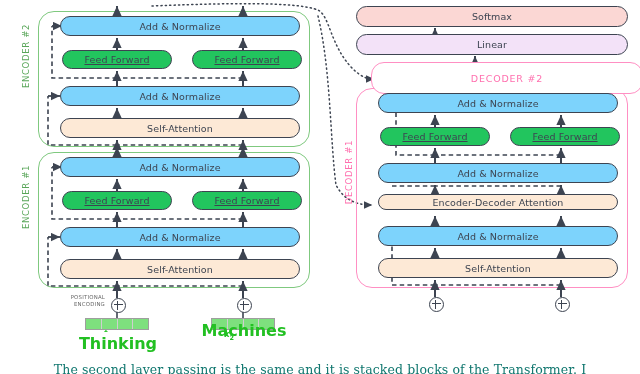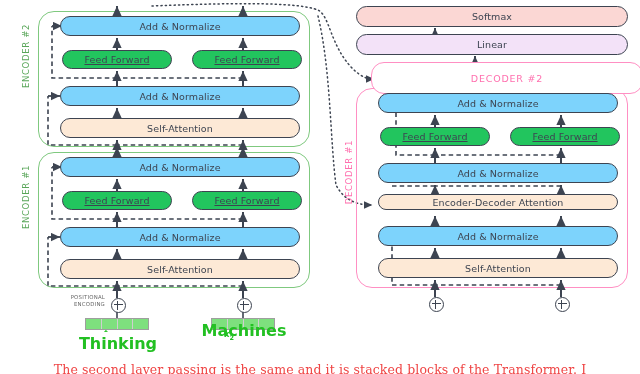--- a/index.html
+++ b/index.html
@@ -92,21 +92,21 @@
   }
   .plus::before{left:2px;right:2px;top:5px;height:1.4px;}
   .plus::after{top:2px;bottom:2px;left:5px;width:1.4px;}
 
   svg.lines{position:absolute;left:0;top:0;width:640px;height:374px;z-index:4;}
   svg.lines-back{z-index:1;}
 
   .caption{
     position:absolute;left:0;top:362px;width:640px;
     font-family:"DejaVu Serif","Liberation Serif",serif;
-    font-size:12.5px;color:#ef4444;text-align:center;
+    font-size:12.5px;color:#0f766e;text-align:center;
     letter-spacing:.1px;white-space:nowrap;
     overflow:hidden;height:12px;
   }
 </style>
 </head>
 <body>
 
 <div id="stage">
 
   <svg class="lines lines-back" viewBox="0 0 640 374">

